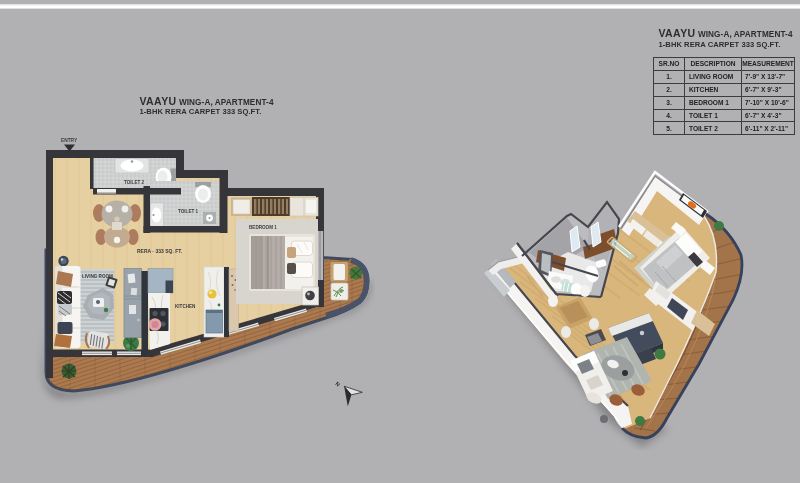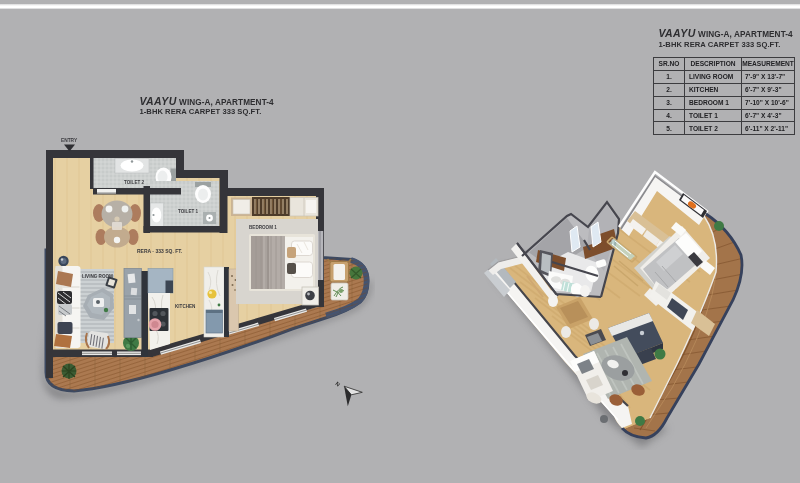--- a/index.html
+++ b/index.html
@@ -1,19 +1,19 @@
 <!DOCTYPE html>
 <html><head>
 <meta charset="utf-8">
 <style>
   html,body{margin:0;padding:0;background:#b1b1b3;}
   #page{position:relative;width:800px;height:483px;background:#b1b1b3;overflow:hidden;
         font-family:"Liberation Sans", sans-serif;}
   .ttl{position:absolute;color:#2d2d30;white-space:nowrap;}
-  .v{font-style:italic;font-weight:bold;letter-spacing:1px;}
+  .v{font-weight:bold;letter-spacing:1px;}
   table.meas{position:absolute;left:653px;top:57px;border-collapse:collapse;color:#212124;}
   table.meas td{border:1.2px solid #3c3c3f;padding:0;font-size:6.6px;font-weight:bold;
      height:11.9px;vertical-align:middle;}
 </style>
 </head>
 <body>
 <div id="page">
 
   <div style="position:absolute;left:0;top:4px;width:800px;height:5px;background:linear-gradient(#d8d8d9,#ffffff 40%,#ffffff 70%,#cfcfd1)"></div>
 

